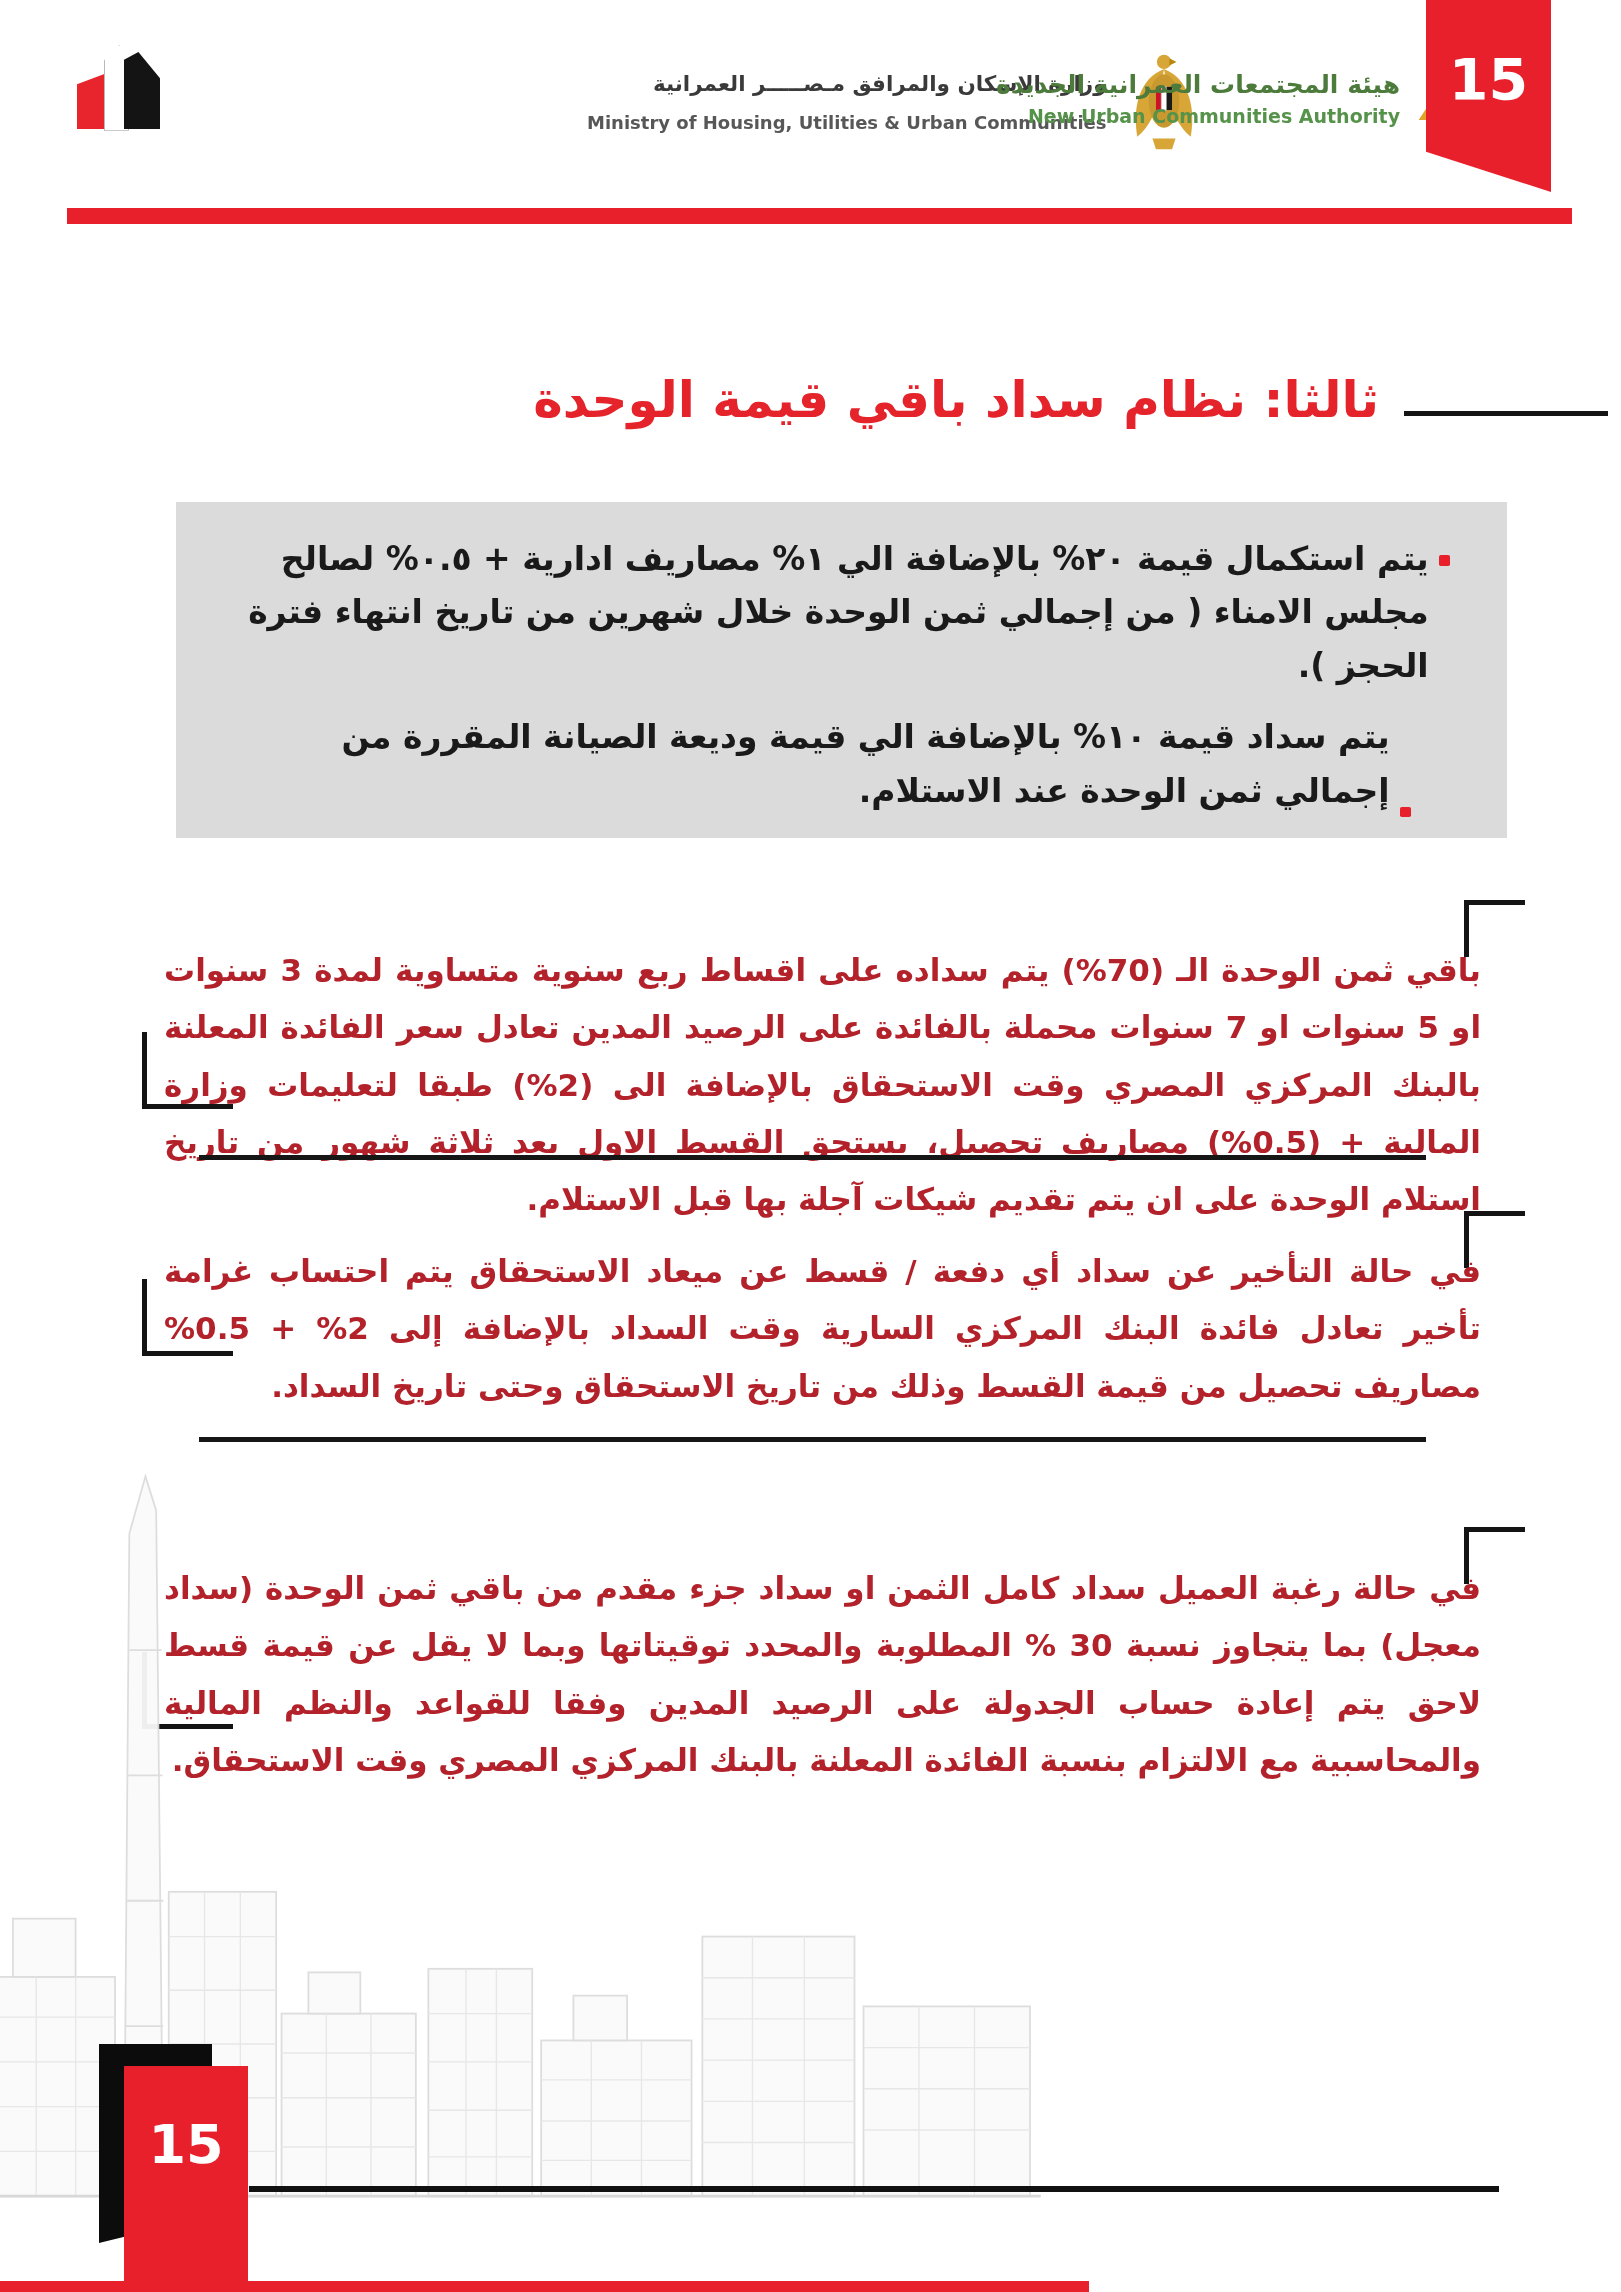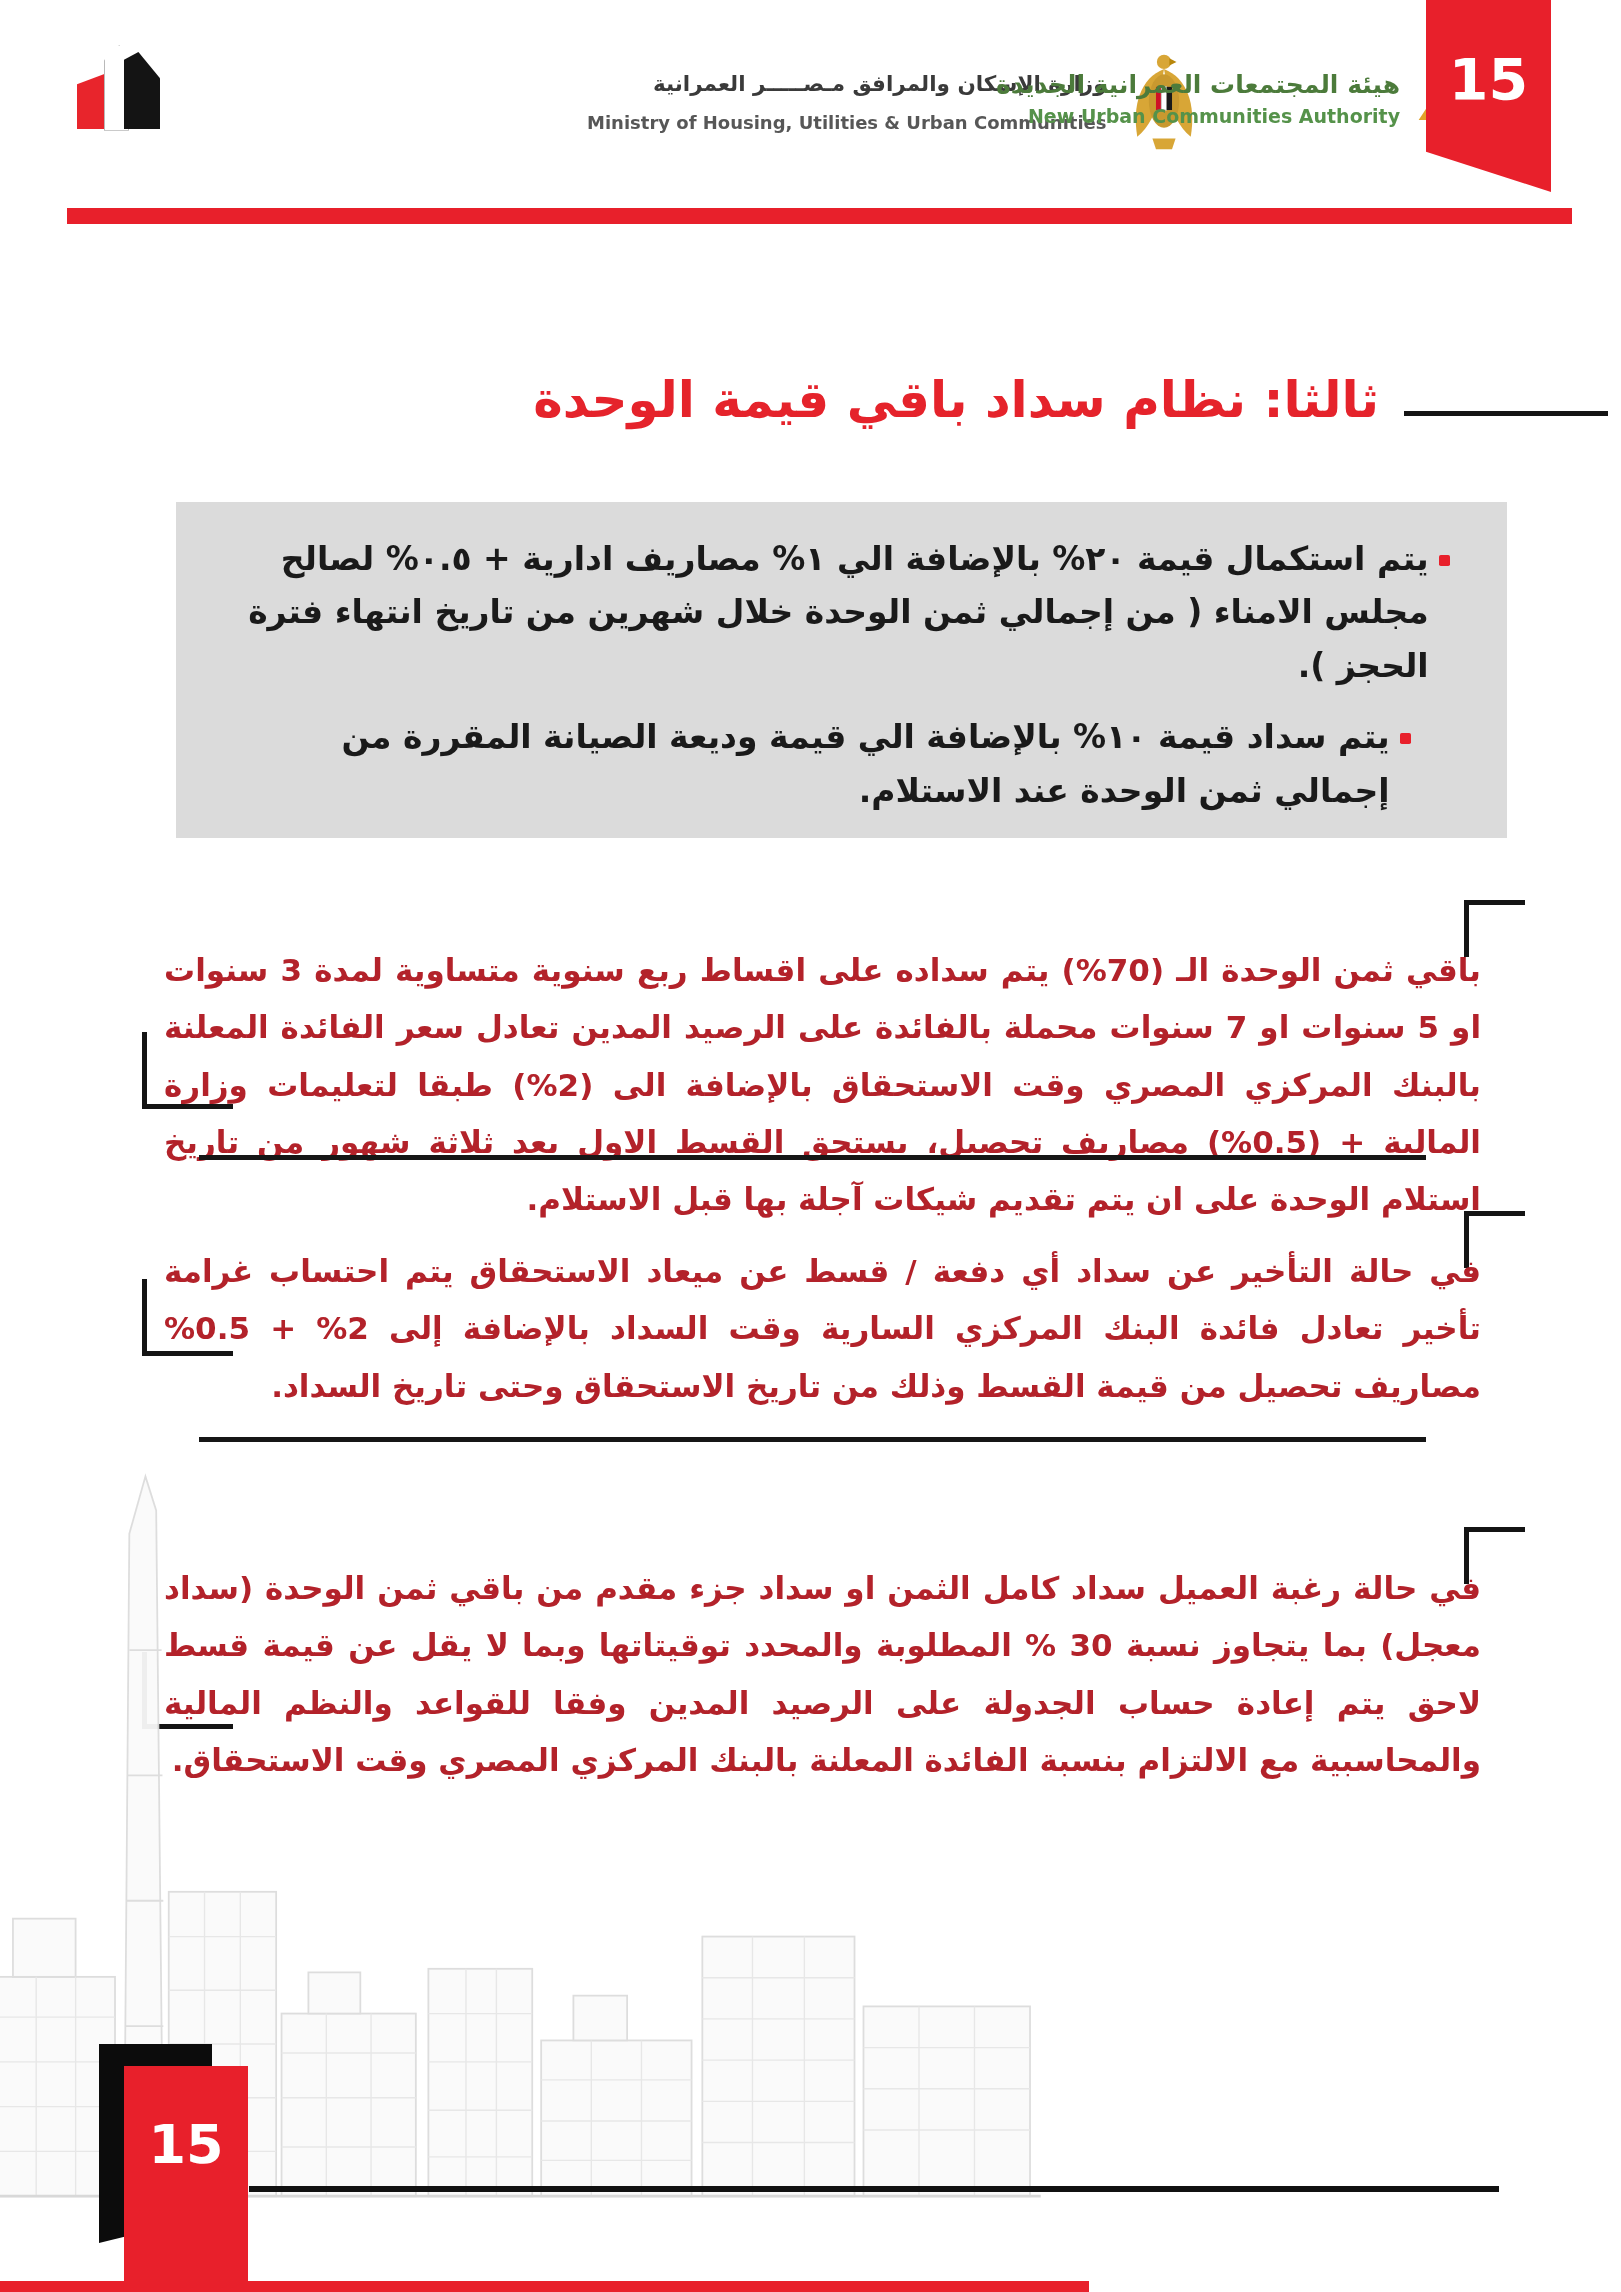--- a/index.html
+++ b/index.html
@@ -41,21 +41,21 @@
   .title-rule { position:absolute; left:1404px; top:411px; width:204px; height:5.4px; background:#141414; }
 
   
   .notice-box {
     position:absolute; left:176px; top:502px; width:1331px; height:336px;
     background:#DBDBDB; box-sizing:border-box; padding:30px 57px 0 57px;
     direction:rtl;
   }
   .bullet-item { display:flex; align-items:flex-start; text-align:right;
     font-size:33px; font-weight:700; color:#1a1a1a; line-height:1.62; }
-  .bullet-item + .bullet-item { margin-top:18px; }
+  .bullet-item + .bullet-item { margin-top:18px;align-items:flex-end; }
   .bullet-dot { flex:none; width:10.7px; height:10.7px; background:#E8202B; border-radius:1.8px; margin-top:23px; margin-inline-end:10.7px; }
   .indented { padding-right:39px; }
 
   
   .red-para {
     position:absolute; left:152px; width:1317px; margin:12px;
     direction:rtl; text-align:justify;
     color:#B3222A; font-weight:700; font-size:31px; line-height:1.85;
   }
   #para-1 { top:930px; }

